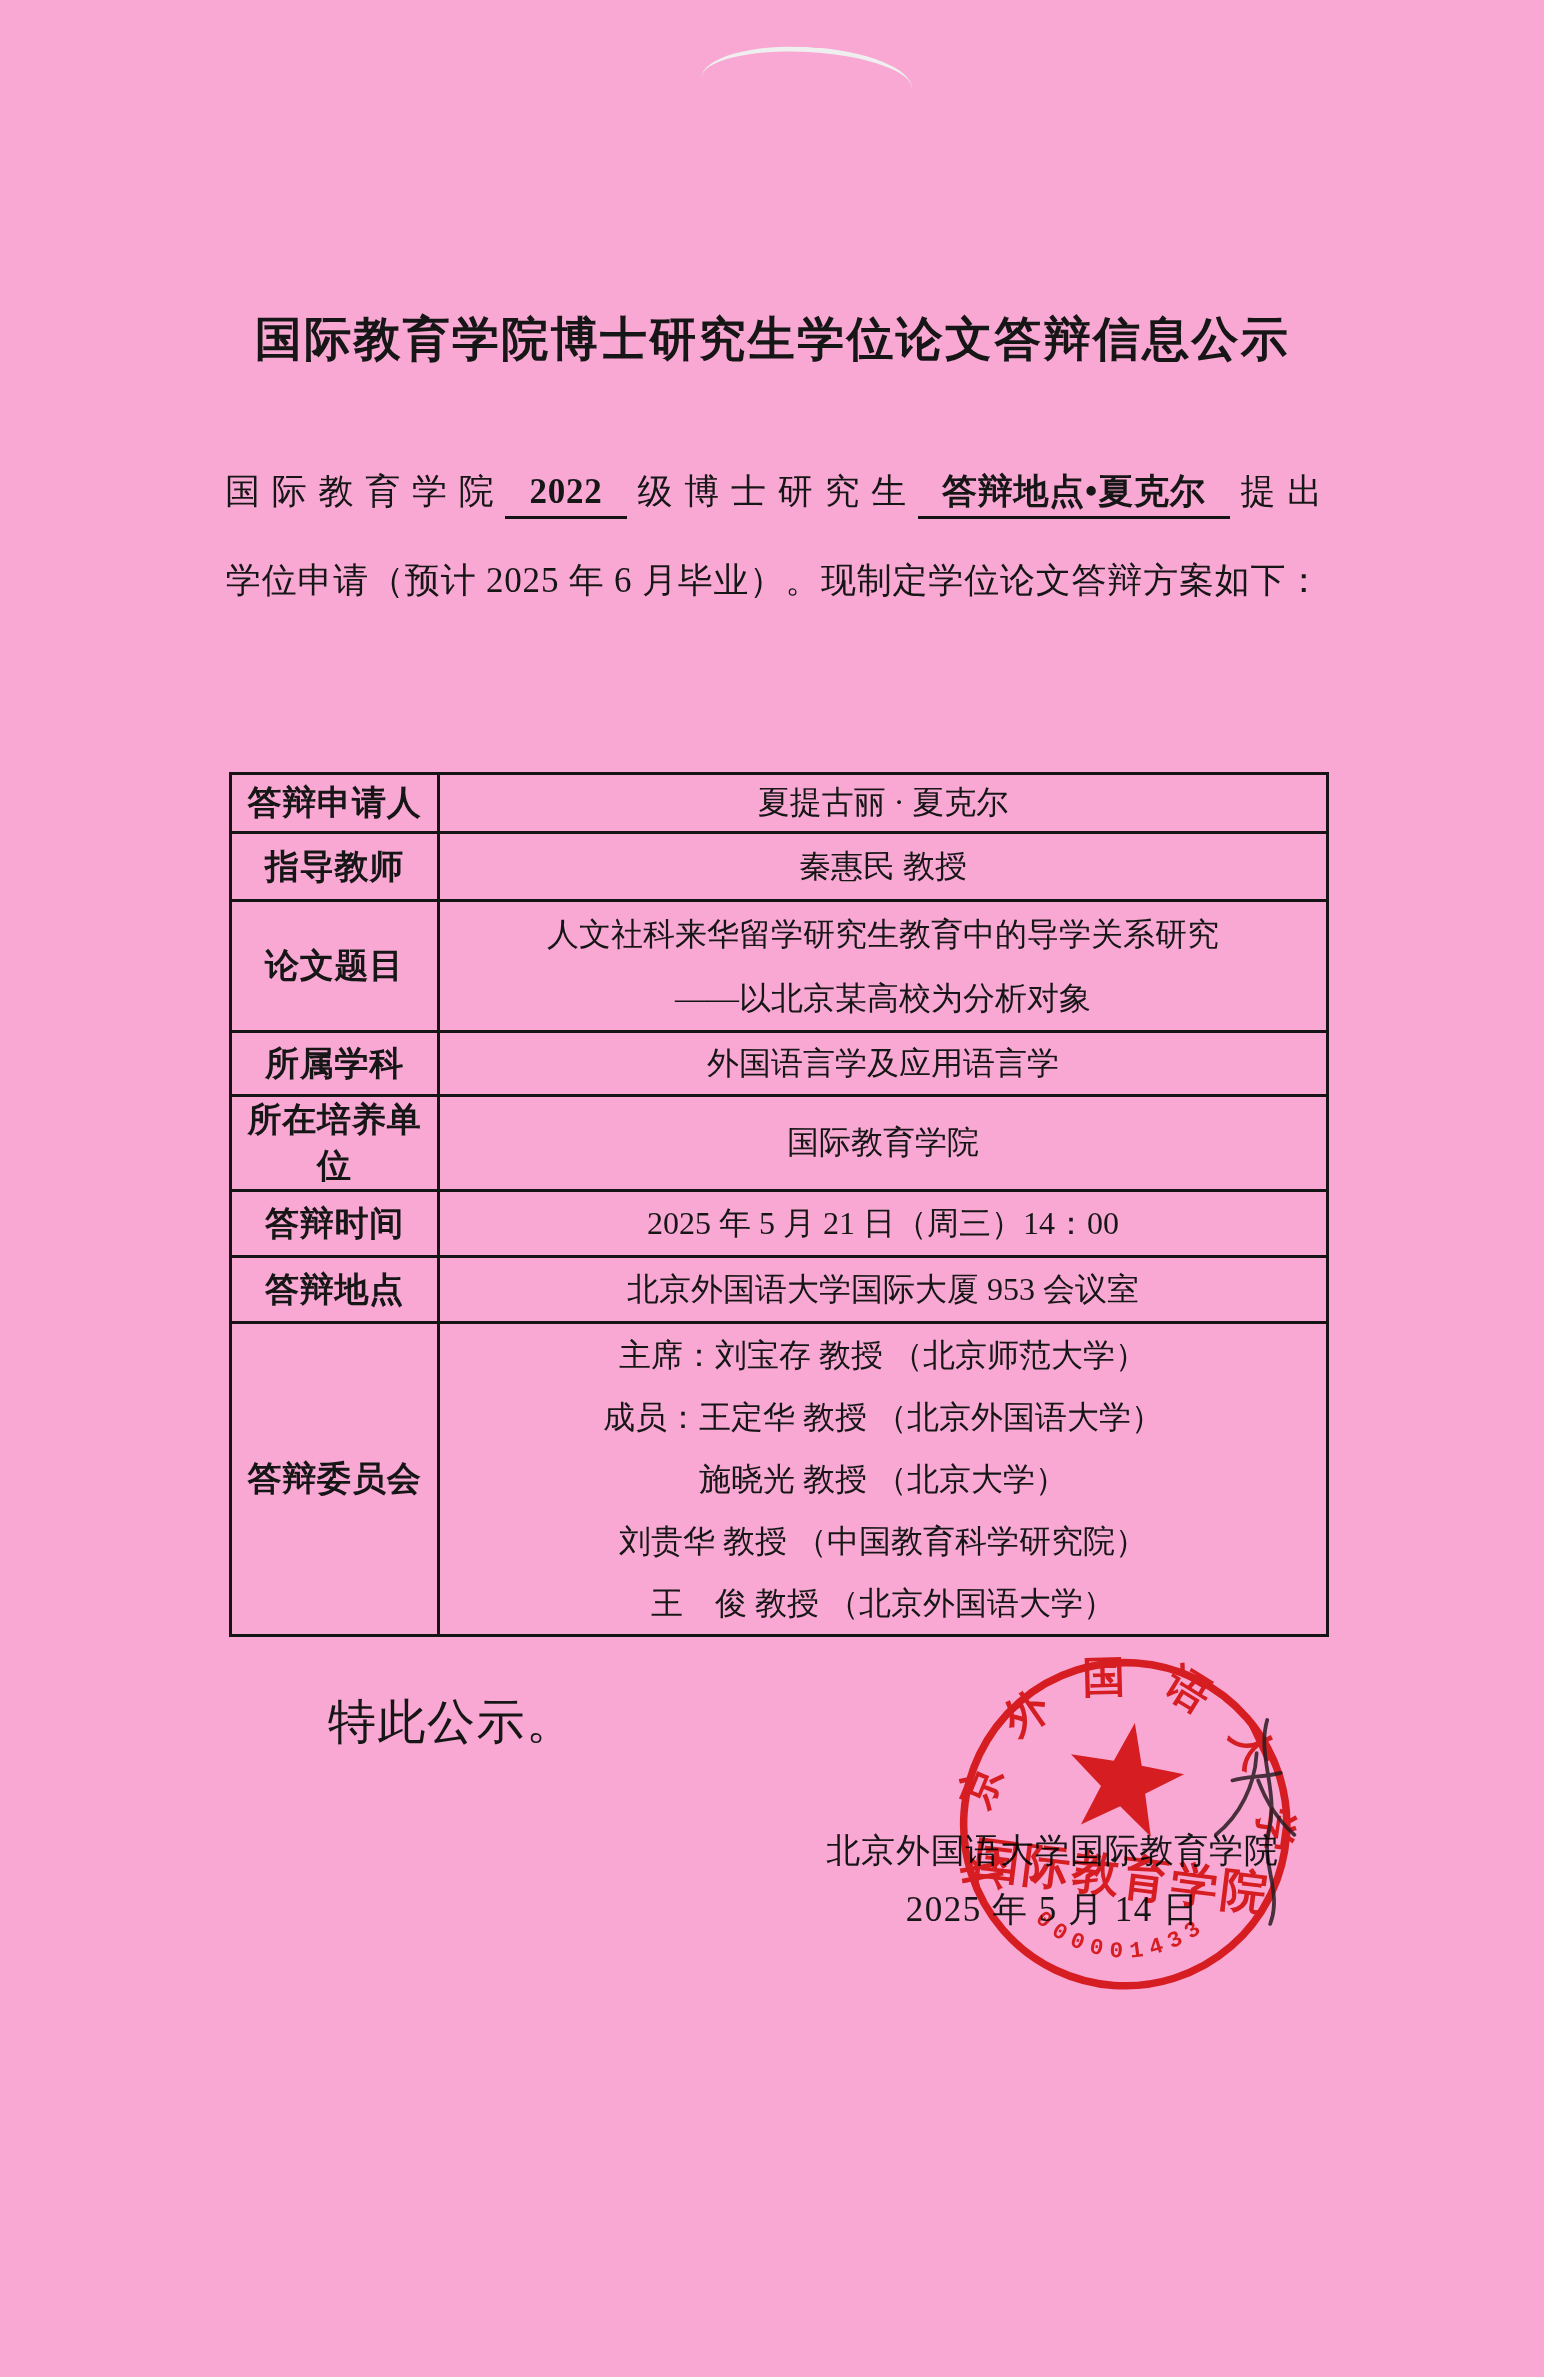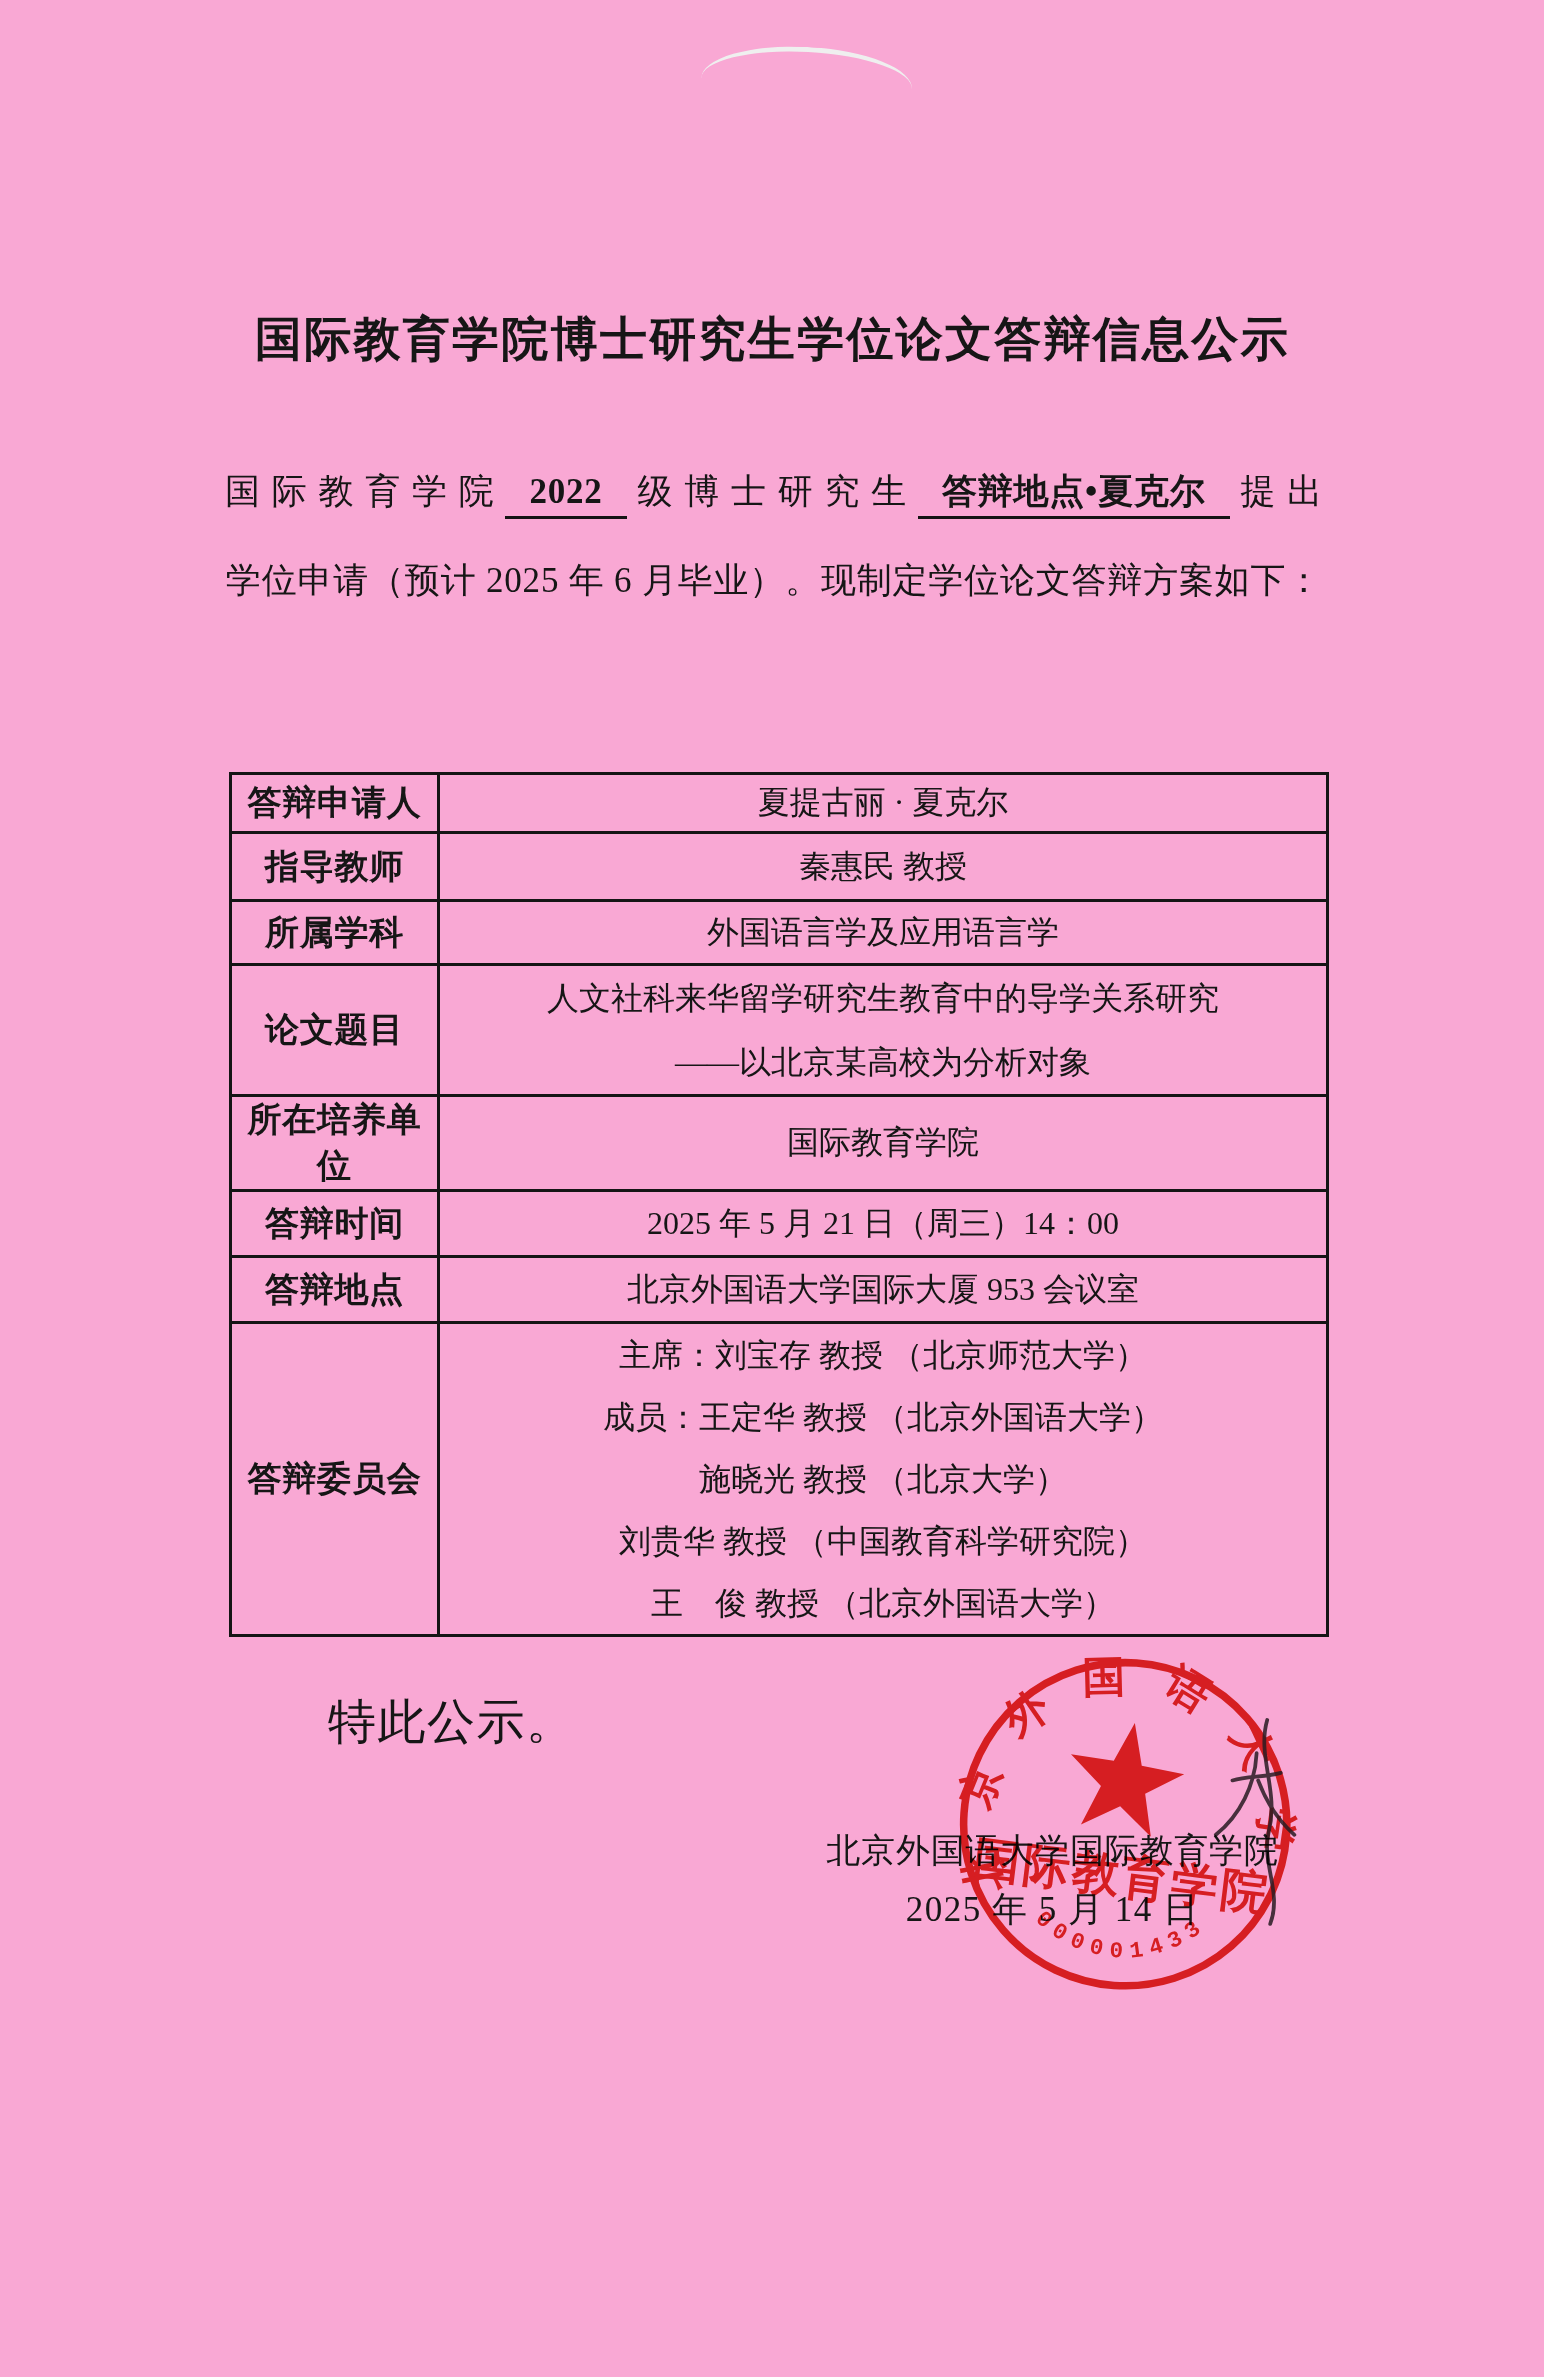--- a/index.html
+++ b/index.html
@@ -72,30 +72,30 @@
   <table class="info">
     <tbody>
         <tr style="height:59px;">
       <td class="lbl">答辩申请人</td>
       <td class="val">夏提古丽 · 夏克尔</td>
     </tr>
     <tr style="height:68px;">
       <td class="lbl">指导教师</td>
       <td class="val">秦惠民 教授</td>
     </tr>
-    <tr style="height:64px;">
-      <td class="lbl">所属学科</td>
-      <td class="val">外国语言学及应用语言学</td>
-    </tr>
     <tr style="height:128px;">
       <td class="lbl">论文题目</td>
       <td class="val">
         <div class="line">人文社科来华留学研究生教育中的导学关系研究</div>
         <div class="line">——以北京某高校为分析对象</div>
       </td>
+    </tr>
+    <tr style="height:64px;">
+      <td class="lbl">所属学科</td>
+      <td class="val">外国语言学及应用语言学</td>
     </tr>
     <tr style="height:64px;">
       <td class="lbl">所在培养单位</td>
       <td class="val">国际教育学院</td>
     </tr>
     <tr style="height:66px;">
       <td class="lbl">答辩时间</td>
       <td class="val">2025 年 5 月 21 日（周三）14：00</td>
     </tr>
     <tr style="height:66px;">

